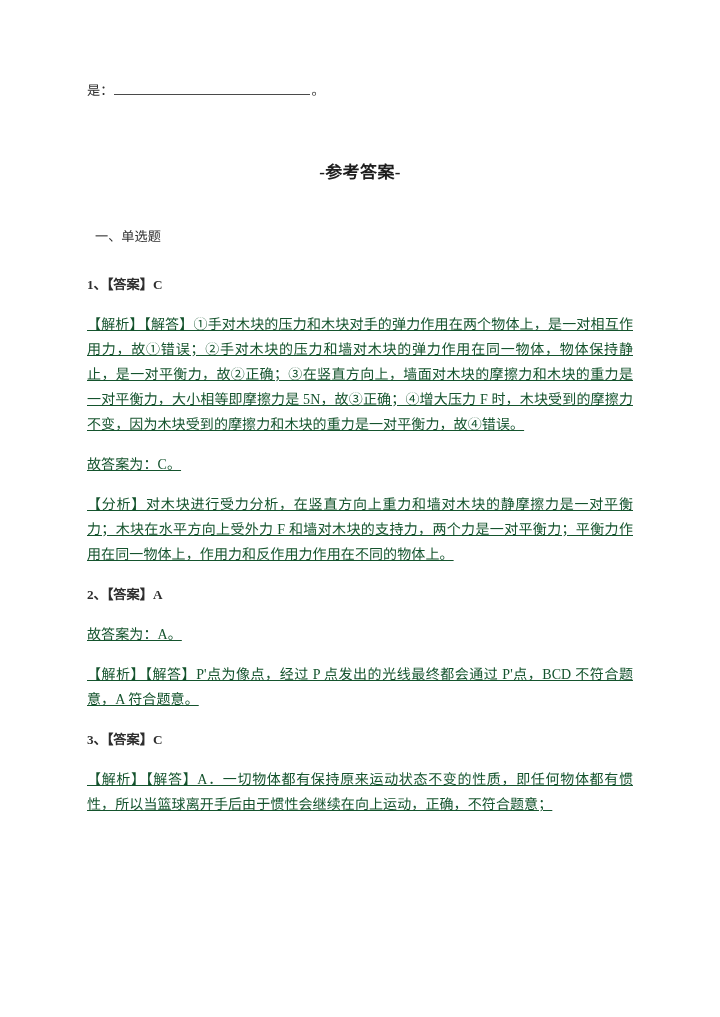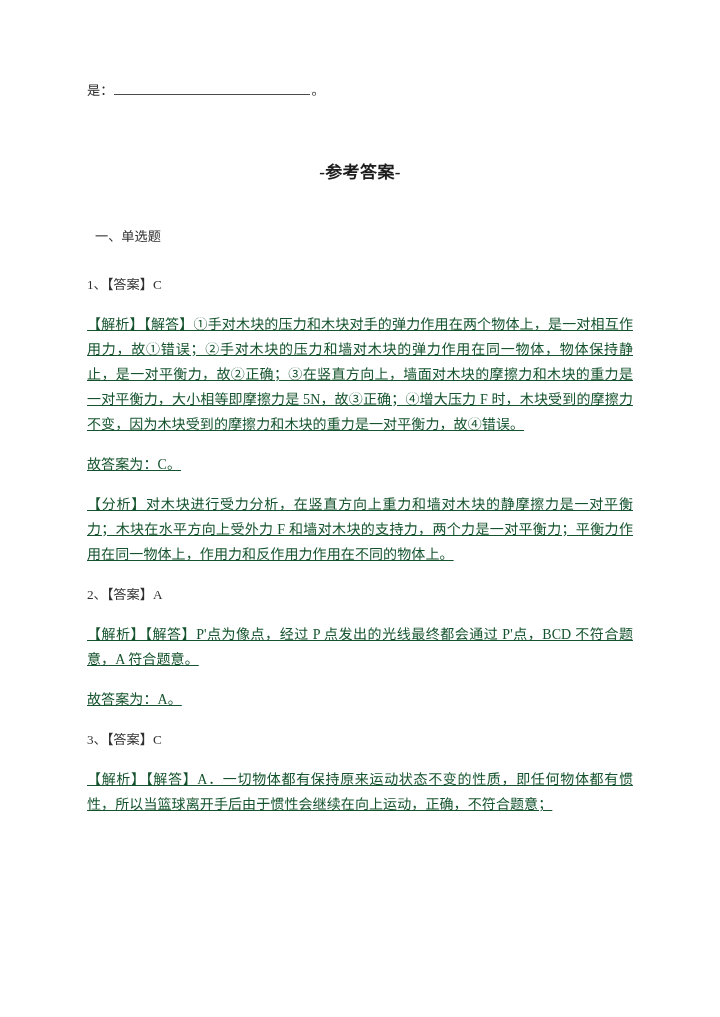--- a/index.html
+++ b/index.html
@@ -79,20 +79,21 @@
     line-height: 25px;
     margin: 8px;
     color: #2f2f2f;
   }
 
   .answer-key {
     font-size: 13.2px;
     line-height: 25px;
     margin: 0;
     color: #2f2f2f;
+    font-weight: bold;
   }
 
   .spacer-lg { height: 57px; }
   .spacer-md { height: 31px; }
   .spacer-sm { height: 15px; }
 </style>
 </head>
 <body>
 
 <div class="page">
@@ -111,21 +112,21 @@
     <div class="spacer-sm"></div>
 
     <p class="answer-key">1、【答案】C</p>
     <div class="spacer-sm"></div>
     <p class="para">【解析】【解答】①手对木块的压力和木块对手的弹力作用在两个物体上，是一对相互作用力，故①错误；②手对木块的压力和墙对木块的弹力作用在同一物体，物体保持静止，是一对平衡力，故②正确；③在竖直方向上，墙面对木块的摩擦力和木块的重力是一对平衡力，大小相等即摩擦力是 5N，故③正确；④增大压力 F 时，木块受到的摩擦力不变，因为木块受到的摩擦力和木块的重力是一对平衡力，故④错误。</p>
     <p class="para">故答案为：C。</p>
     <p class="para">【分析】对木块进行受力分析，在竖直方向上重力和墙对木块的静摩擦力是一对平衡力；木块在水平方向上受外力 F 和墙对木块的支持力，两个力是一对平衡力；平衡力作用在同一物体上，作用力和反作用力作用在不同的物体上。</p>
 
     <p class="answer-key">2、【答案】A</p>
     <div class="spacer-sm"></div>
+    <p class="para">故答案为：A。</p>
     <p class="para">【解析】【解答】P'点为像点，经过 P 点发出的光线最终都会通过 P'点，BCD 不符合题意，A 符合题意。</p>
-    <p class="para">故答案为：A。</p>
 
     <p class="answer-key">3、【答案】C</p>
     <div class="spacer-sm"></div>
     <p class="para">【解析】【解答】A．一切物体都有保持原来运动状态不变的性质，即任何物体都有惯性，所以当篮球离开手后由于惯性会继续在向上运动，正确，不符合题意；</p>
 
   </div>
 </div>
 
 </body></html>

